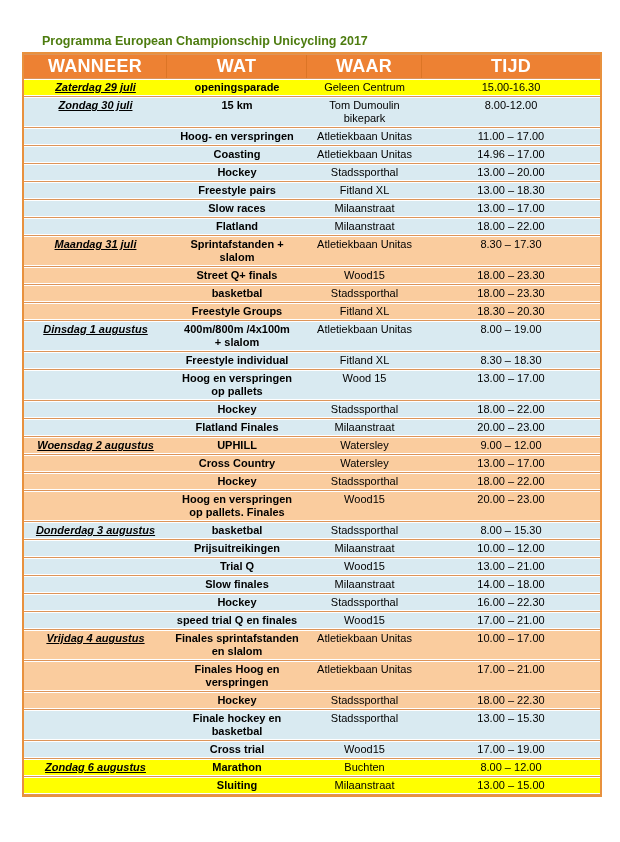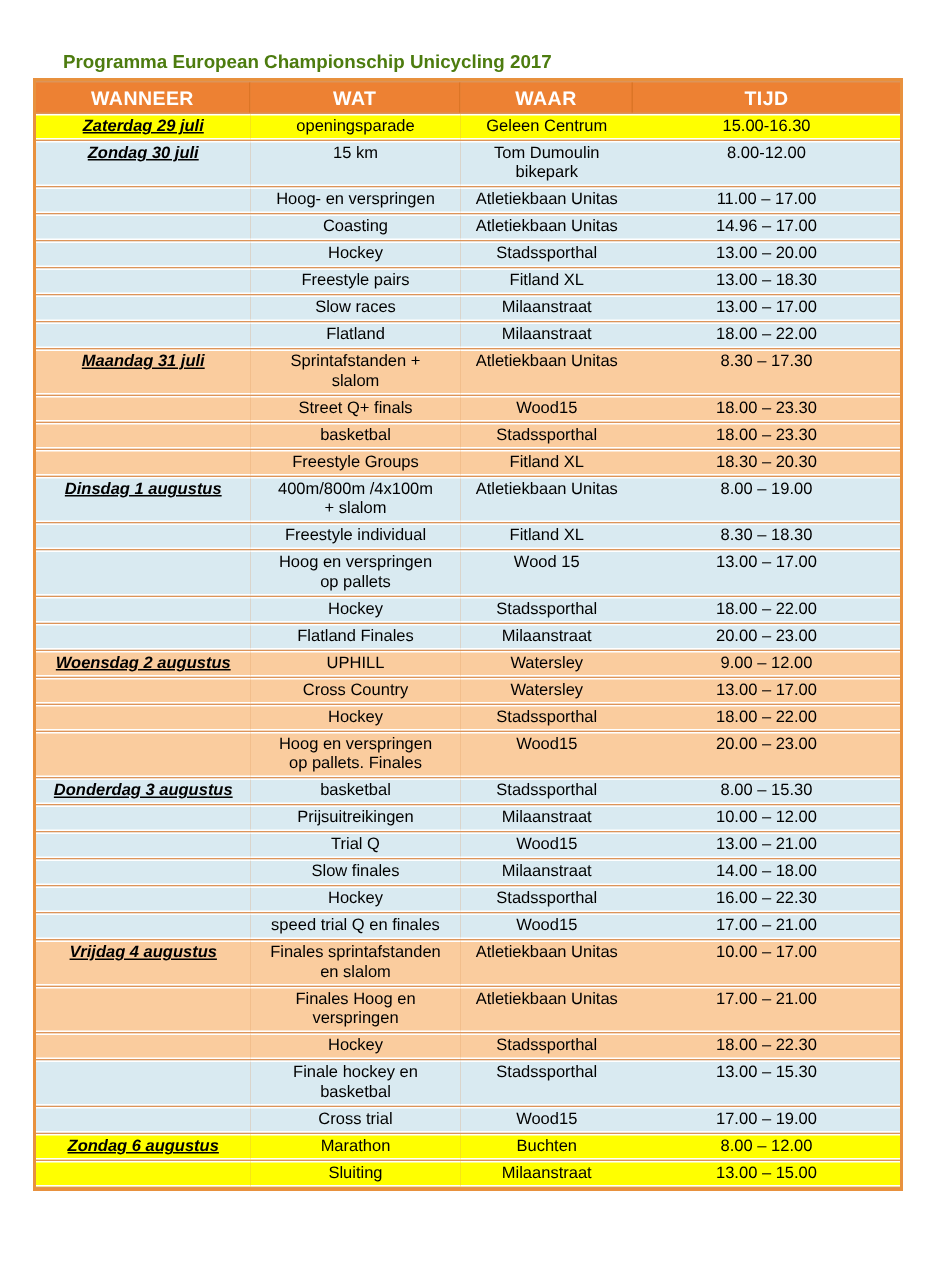--- a/index.html
+++ b/index.html
@@ -24,21 +24,21 @@
     width: 576px;
     table-layout: fixed;
     border-collapse: separate;
     border-spacing: 0 1px;
     background: #DD9459;           
     border: 2px solid #E8913E;     
   }
   th {
     background: #ED8133;
     color: #ffffff;
-    font-size: 13px;
+    font-size: 18px;
     font-weight: bold;
     text-align: center;
     height: 18px;
     padding: 1px 14px;
     border-right: 1px solid #DC7526;
     letter-spacing: 0.3px;
   }
   th:last-child { border-right: none; }
   td {
     font-size: 11px;
@@ -49,21 +49,21 @@
     border-top: 1px solid #ffffff;
     border-bottom: 1px solid #ffffff;
     white-space: pre-line;
     height: 13px;
     overflow: hidden;
   }
   .row-blue  td { background: #D9EAF1; }
   .row-peach td { background: #FACC9E; }
   .row-yellow td { background: #FFFF00; }
   td.c-wanneer { font-weight: bold; text-decoration: underline; font-style: italic; }
-  td.c-wat     { font-weight: normal; }
+  td.c-wat     { font-weight: bold; }
   td.c-waar, td.c-tijd { font-weight: normal; }
 </style>
 </head>
 <body>
 
 <h1 class="page-title">Programma European Championschip Unicycling 2017</h1>
 
 <table class="schedule">
   <colgroup>
     <col style="width:143px">

